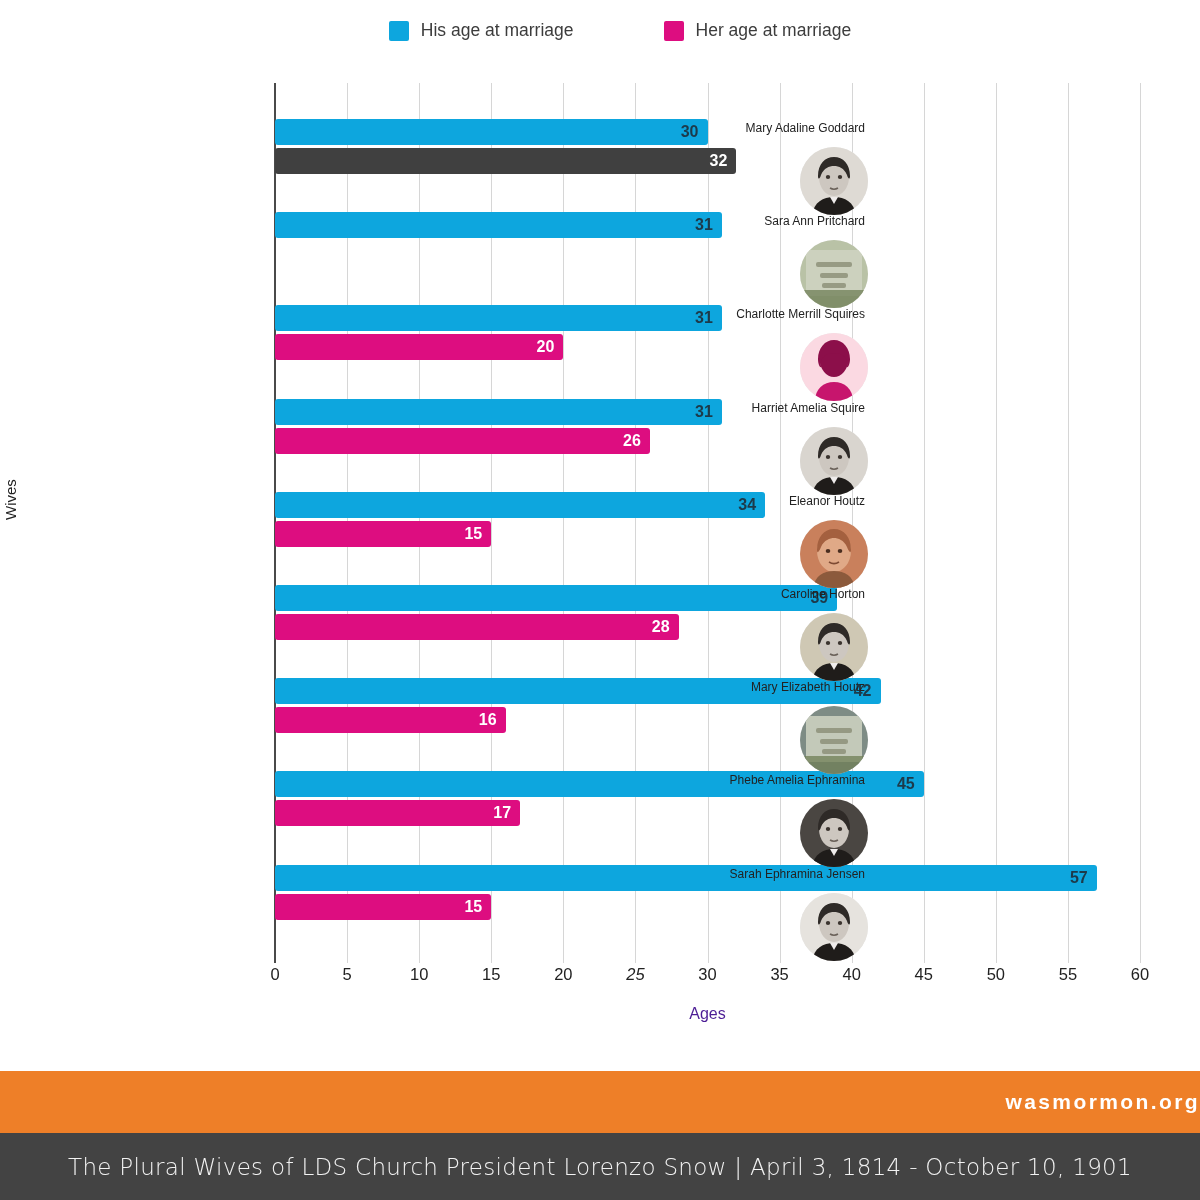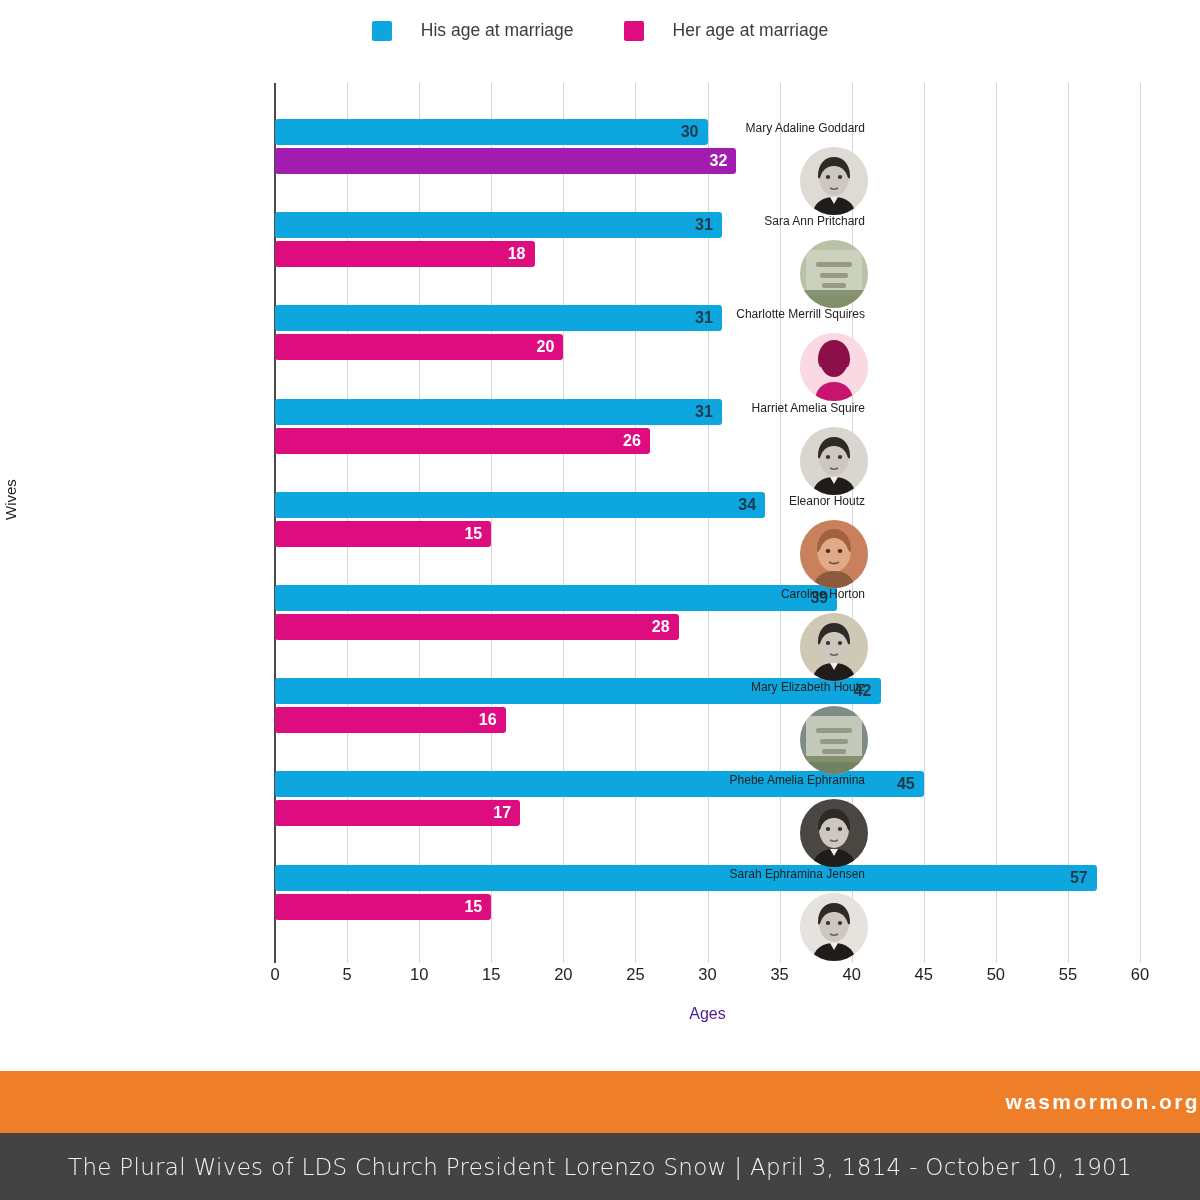--- a/index.html
+++ b/index.html
@@ -8,21 +8,21 @@
     background:#ffffff;
     font-family:"Liberation Sans","DejaVu Sans",sans-serif;
   }
   #stage{position:relative;width:1200px;height:1200px;}
 
   
   .legend{
     position:absolute;left:0;top:20px;width:1200px;
     display:flex;justify-content:center;align-items:center;gap:50px;
   }
-  .legend-item{display:flex;align-items:flex-end;gap:29px;}
+  .legend-item{display:flex;align-items:flex-end;gap:12px;margin-left:40px;}
   .legend-swatch{width:20px;height:20px;border-radius:2px;display:block;}
   .legend-label{font-size:17.5px;color:#3c3c3c;white-space:nowrap;}
 
   
   .plot{
     position:absolute;
     left:275px;top:83px;
     width:865px;height:880px;
   }
   .yaxis-line{
@@ -128,30 +128,27 @@
         <div class="gridline" style="left: 648.75px;"></div>
         <div class="gridline" style="left: 720.833px;"></div>
         <div class="gridline" style="left: 792.917px;"></div>
         <div class="gridline" style="left: 865px;"></div>
       </div>
     <div id="groups">
         <div class="group" style="top: 36px; height: 58px;">
           <div class="bar his" style="width: 432.5px; background: rgb(13, 166, 222);">
             <span class="bar-value">30</span>
           </div>
-          <div class="bar her" style="width: 461.333px; background: #a21caf;">
+          <div class="bar her" style="width: 461.333px; background: #404040;">
             <span class="bar-value">32</span>
           </div>
         </div>
         <div class="group" style="top: 129.2px; height: 58px;">
           <div class="bar his" style="width: 446.917px; background: rgb(13, 166, 222);">
             <span class="bar-value">31</span>
-          </div>
-          <div class="bar her" style="width: 259.5px; background: rgb(221, 13, 128);">
-            <span class="bar-value">18</span>
           </div>
         </div>
         <div class="group" style="top: 222.4px; height: 58px;">
           <div class="bar his" style="width: 446.917px; background: rgb(13, 166, 222);">
             <span class="bar-value">31</span>
           </div>
           <div class="bar her" style="width: 288.333px; background: rgb(221, 13, 128);">
             <span class="bar-value">20</span>
           </div>
         </div>
@@ -333,21 +330,21 @@
         </div>
       </div>
   </div>
 
   <div class="xticks" id="xticks">
       <span class="xtick" style="left: 0px;">0</span>
       <span class="xtick" style="left: 72.0833px;">5</span>
       <span class="xtick" style="left: 144.167px;">10</span>
       <span class="xtick" style="left: 216.25px;">15</span>
       <span class="xtick" style="left: 288.333px;">20</span>
-      <span class="xtick" style="left: 360.417px;">25</span>
+      <span class="xtick" style="left: 360.417px; font-style: italic;">25</span>
       <span class="xtick" style="left: 432.5px;">30</span>
       <span class="xtick" style="left: 504.583px;">35</span>
       <span class="xtick" style="left: 576.667px;">40</span>
       <span class="xtick" style="left: 648.75px;">45</span>
       <span class="xtick" style="left: 720.833px;">50</span>
       <span class="xtick" style="left: 792.917px;">55</span>
       <span class="xtick" style="left: 865px;">60</span>
     </div>
   <div class="xaxis-title">Ages</div>
 

